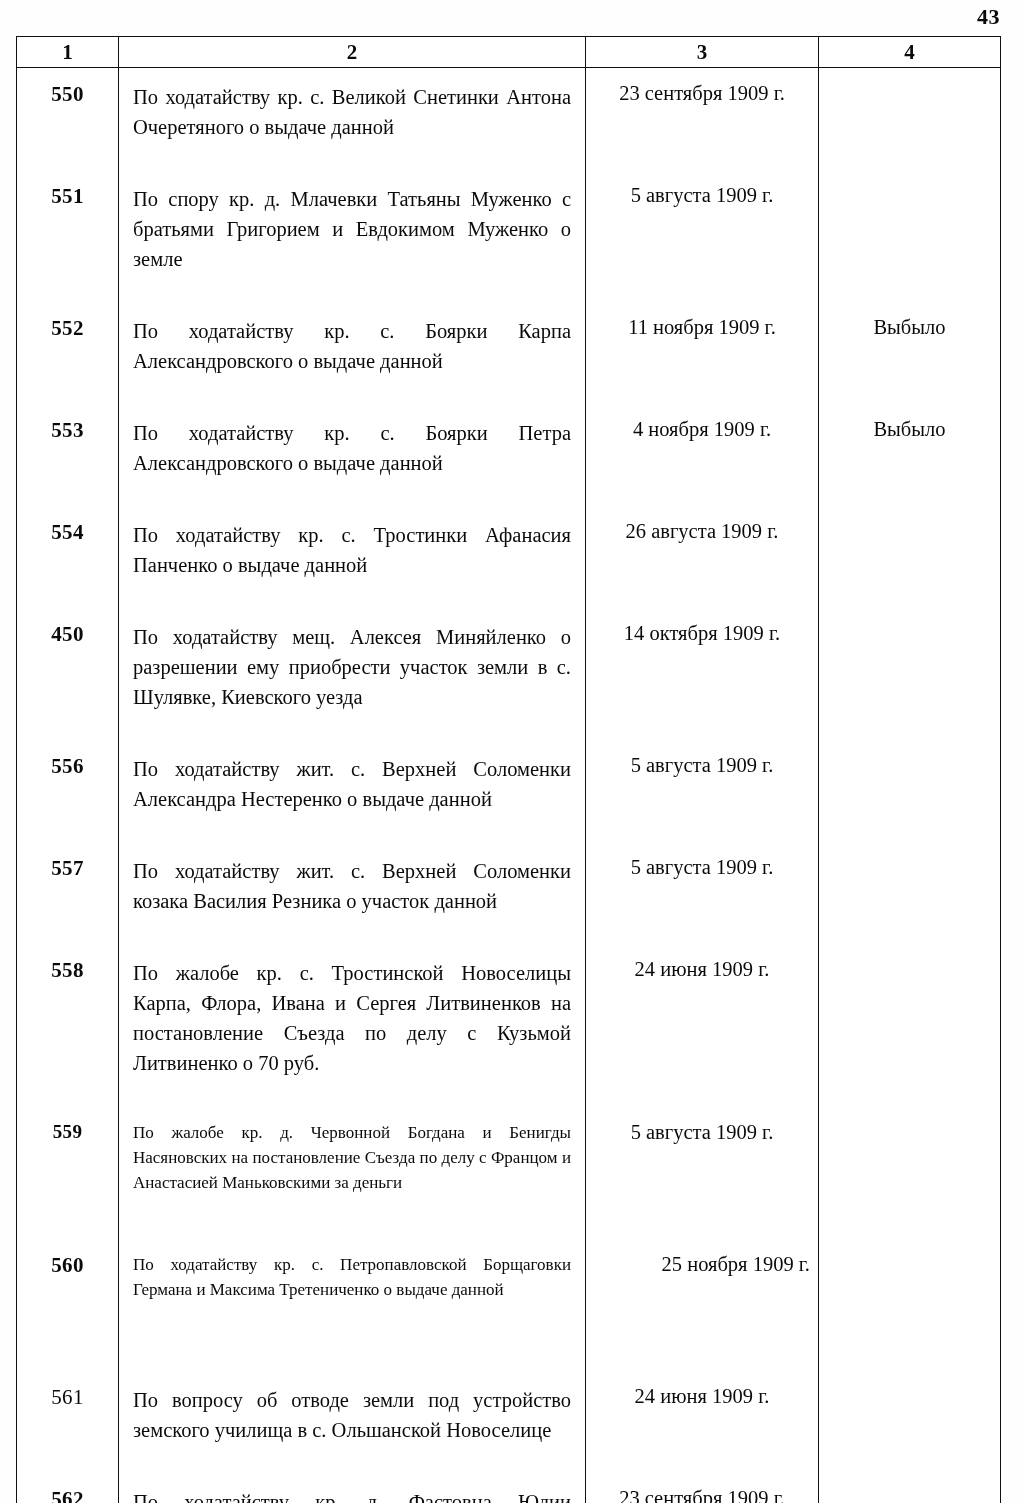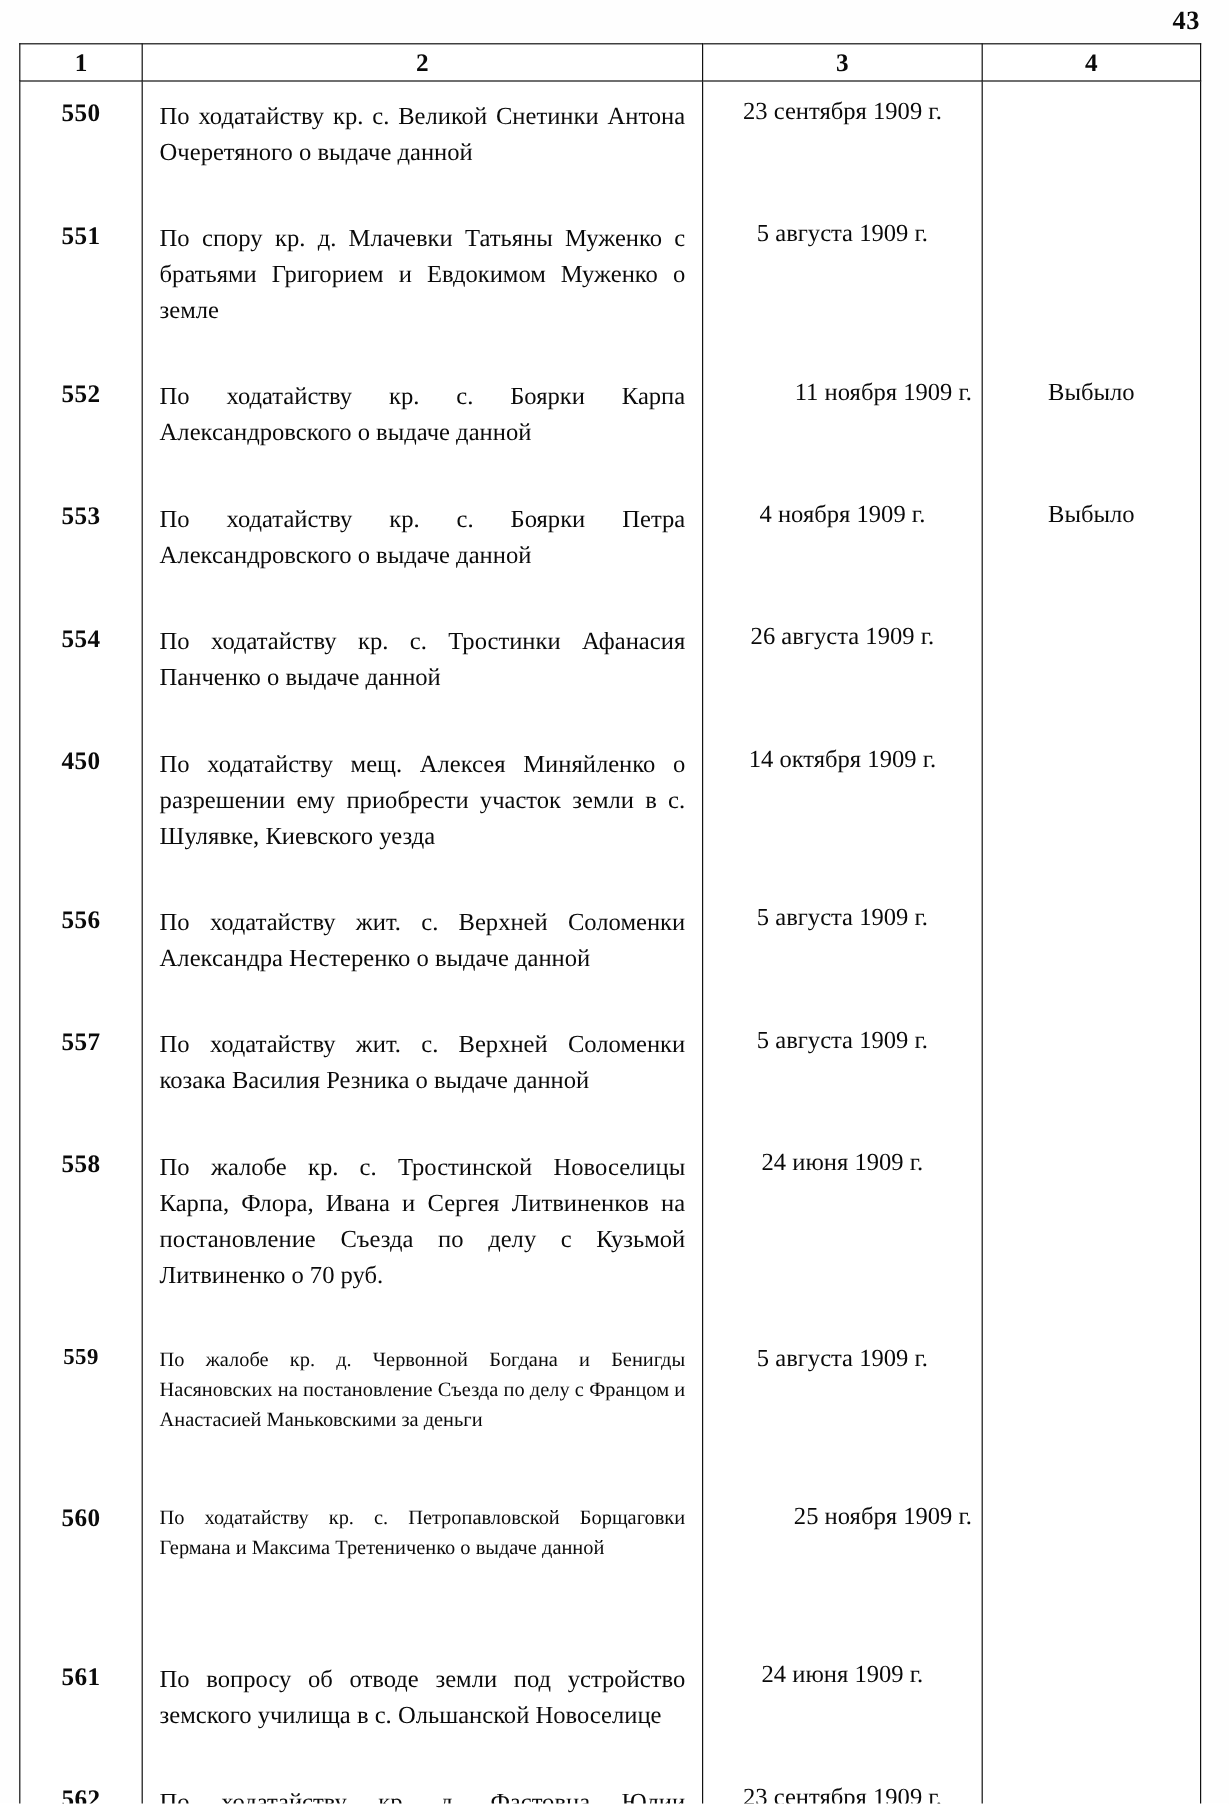--- a/index.html
+++ b/index.html
@@ -125,42 +125,42 @@
             <div style="height: 132px; box-sizing: border-box; padding: 14px 6px 0px; text-align: center; font-size: 21px; font-weight: 600;">551</div>
             <div style="height: 102px; box-sizing: border-box; padding: 14px 6px 0px; text-align: center; font-size: 21px; font-weight: 600;">552</div>
             <div style="height: 102px; box-sizing: border-box; padding: 14px 6px 0px; text-align: center; font-size: 21px; font-weight: 600;">553</div>
             <div style="height: 102px; box-sizing: border-box; padding: 14px 6px 0px; text-align: center; font-size: 21px; font-weight: 600;">554</div>
             <div style="height: 132px; box-sizing: border-box; padding: 14px 6px 0px; text-align: center; font-size: 21px; font-weight: 600;">450</div>
             <div style="height: 102px; box-sizing: border-box; padding: 14px 6px 0px; text-align: center; font-size: 21px; font-weight: 600;">556</div>
             <div style="height: 102px; box-sizing: border-box; padding: 14px 6px 0px; text-align: center; font-size: 21px; font-weight: 600;">557</div>
             <div style="height: 163px; box-sizing: border-box; padding: 14px 6px 0px; text-align: center; font-size: 21px; font-weight: 600;">558</div>
             <div style="height: 132px; box-sizing: border-box; padding: 14px 6px 0px; text-align: center; font-size: 19px; font-weight: 600;">559</div>
             <div style="height: 132px; box-sizing: border-box; padding: 14px 6px 0px; text-align: center; font-size: 21px; font-weight: 600;">560</div>
-            <div style="height: 102px; box-sizing: border-box; padding: 14px 6px 0px; text-align: center; font-size: 21px; font-weight: 700;">561</div>
+            <div style="height: 102px; box-sizing: border-box; padding: 14px 6px 0px; text-align: center; font-size: 21px; font-weight: 400;">561</div>
             <div style="height: 102px; box-sizing: border-box; padding: 14px 6px 0px; text-align: center; font-size: 21px; font-weight: 600;">562</div>
           </td>
           <td class="cell-desc" style="padding: 0px;">
             <div style="height: 102px; box-sizing: border-box; padding: 14px 14px 0px; font-size: 20.5px; line-height: 1.47; text-align: justify;">По ходатайству кр. с. Великой Снетинки Антона Очеретяного о выдаче данной</div>
             <div style="height: 132px; box-sizing: border-box; padding: 14px 14px 0px; font-size: 20.5px; line-height: 1.47; text-align: justify;">По спору кр. д. Млачевки Татьяны Муженко с братьями Григорием и Евдокимом Муженко о земле</div>
             <div style="height: 102px; box-sizing: border-box; padding: 14px 14px 0px; font-size: 20.5px; line-height: 1.47; text-align: justify;">По ходатайству кр. с. Боярки Карпа Александровского о выдаче данной</div>
             <div style="height: 102px; box-sizing: border-box; padding: 14px 14px 0px; font-size: 20.5px; line-height: 1.47; text-align: justify;">По ходатайству кр. с. Боярки Петра Александровского о выдаче данной</div>
             <div style="height: 102px; box-sizing: border-box; padding: 14px 14px 0px; font-size: 20.5px; line-height: 1.47; text-align: justify;">По ходатайству кр. с. Тростинки Афанасия Панченко о выдаче данной</div>
             <div style="height: 132px; box-sizing: border-box; padding: 14px 14px 0px; font-size: 20.5px; line-height: 1.47; text-align: justify;">По ходатайству мещ. Алексея Миняйленко о разрешении ему приобрести участок земли в с. Шулявке, Киевского уезда</div>
             <div style="height: 102px; box-sizing: border-box; padding: 14px 14px 0px; font-size: 20.5px; line-height: 1.47; text-align: justify;">По ходатайству жит. с. Верхней Соломенки Александра Нестеренко о выдаче данной</div>
-            <div style="height: 102px; box-sizing: border-box; padding: 14px 14px 0px; font-size: 20.5px; line-height: 1.47; text-align: justify;">По ходатайству жит. с. Верхней Соломенки козака Василия Резника о выдаче данной</div>
+            <div style="height: 102px; box-sizing: border-box; padding: 14px 14px 0px; font-size: 20.5px; line-height: 1.47; text-align: justify;">По ходатайству жит. с. Верхней Соломенки козака Василия Резника о участок данной</div>
             <div style="height: 163px; box-sizing: border-box; padding: 14px 14px 0px; font-size: 20.5px; line-height: 1.47; text-align: justify;">По жалобе кр. с. Тростинской Новоселицы Карпа, Флора, Ивана и Сергея Литвиненков на постановление Съезда по делу с Кузьмой Литвиненко о 70 руб.</div>
             <div style="height: 132px; box-sizing: border-box; padding: 14px 14px 0px; font-size: 17px; line-height: 1.47; text-align: justify;">По жалобе кр. д. Червонной Богдана и Бенигды Насяновских на постановление Съезда по делу с Францом и Анастасией Маньковскими за деньги</div>
             <div style="height: 132px; box-sizing: border-box; padding: 14px 14px 0px; font-size: 17px; line-height: 1.47; text-align: justify;">По ходатайству кр. с. Петропавловской Борщаговки Германа и Максима Третениченко о выдаче данной</div>
             <div style="height: 102px; box-sizing: border-box; padding: 14px 14px 0px; font-size: 20.5px; line-height: 1.47; text-align: justify;">По вопросу об отводе земли под устройство земского училища в с. Ольшанской Новоселице</div>
             <div style="height: 102px; box-sizing: border-box; padding: 14px 14px 0px; font-size: 20.5px; line-height: 1.47; text-align: justify;">По ходатайству кр. д. Фастовца Юлии Коноваленковой о выдаче данной</div>
           </td>
           <td class="cell-date" style="padding: 0px;">
             <div style="height: 102px; box-sizing: border-box; padding: 14px 8px 0px; text-align: center; font-size: 20.5px; white-space: nowrap;">23 сентября 1909 г.</div>
             <div style="height: 132px; box-sizing: border-box; padding: 14px 8px 0px; text-align: center; font-size: 20.5px; white-space: nowrap;">5 августа 1909 г.</div>
-            <div style="height: 102px; box-sizing: border-box; padding: 14px 8px 0px; text-align: right; font-size: 20.5px; white-space: nowrap;">11 ноября 1909 г.</div>
+            <div style="height: 102px; box-sizing: border-box; padding: 14px 8px 0px; text-align: center; font-size: 20.5px; white-space: nowrap;">11 ноября 1909 г.</div>
             <div style="height: 102px; box-sizing: border-box; padding: 14px 8px 0px; text-align: center; font-size: 20.5px; white-space: nowrap;">4 ноября 1909 г.</div>
             <div style="height: 102px; box-sizing: border-box; padding: 14px 8px 0px; text-align: center; font-size: 20.5px; white-space: nowrap;">26 августа 1909 г.</div>
             <div style="height: 132px; box-sizing: border-box; padding: 14px 8px 0px; text-align: center; font-size: 20.5px; white-space: nowrap;">14 октября 1909 г.</div>
             <div style="height: 102px; box-sizing: border-box; padding: 14px 8px 0px; text-align: center; font-size: 20.5px; white-space: nowrap;">5 августа 1909 г.</div>
             <div style="height: 102px; box-sizing: border-box; padding: 14px 8px 0px; text-align: center; font-size: 20.5px; white-space: nowrap;">5 августа 1909 г.</div>
             <div style="height: 163px; box-sizing: border-box; padding: 14px 8px 0px; text-align: center; font-size: 20.5px; white-space: nowrap;">24 июня 1909 г.</div>
             <div style="height: 132px; box-sizing: border-box; padding: 14px 8px 0px; text-align: center; font-size: 20.5px; white-space: nowrap;">5 августа 1909 г.</div>
             <div style="height: 132px; box-sizing: border-box; padding: 14px 8px 0px; text-align: right; font-size: 20.5px; white-space: nowrap;">25 ноября 1909 г.</div>
             <div style="height: 102px; box-sizing: border-box; padding: 14px 8px 0px; text-align: center; font-size: 20.5px; white-space: nowrap;">24 июня 1909 г.</div>
             <div style="height: 102px; box-sizing: border-box; padding: 14px 8px 0px; text-align: center; font-size: 20.5px; white-space: nowrap;">23 сентября 1909 г.</div>

